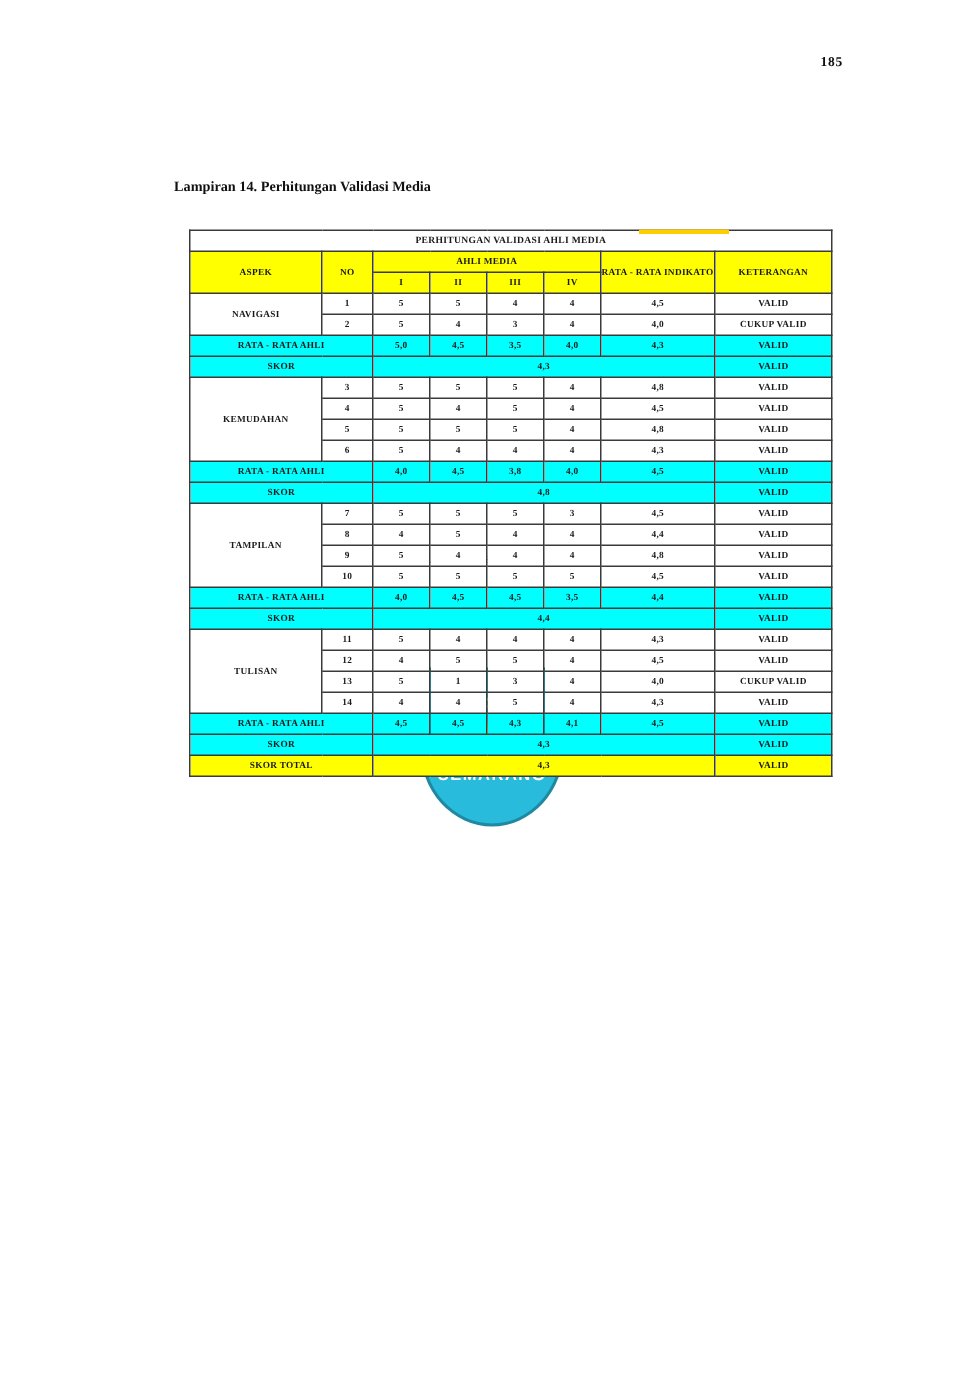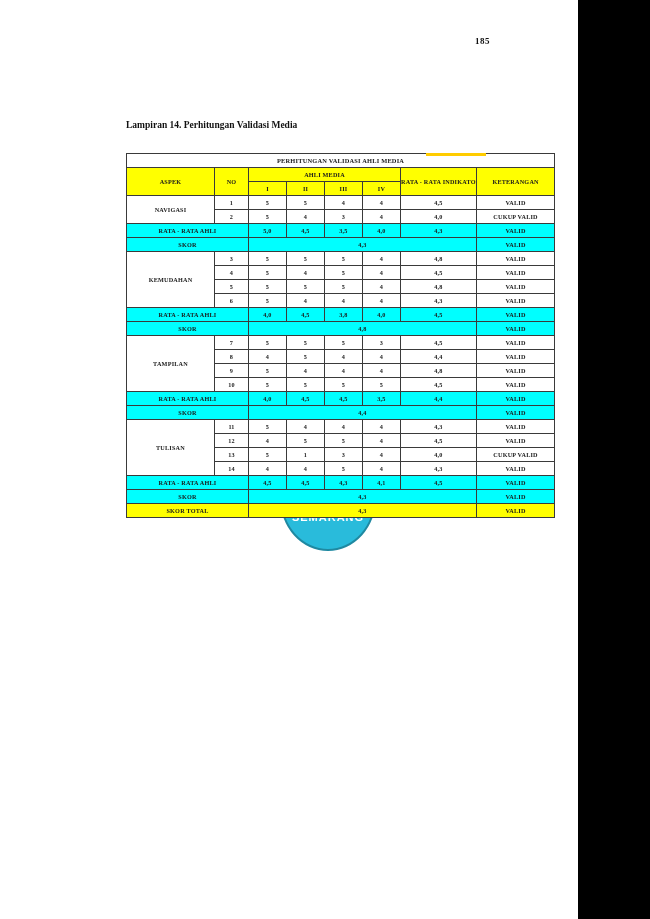--- a/index.html
+++ b/index.html
@@ -11,36 +11,36 @@
     width: 650px;
     height: 919px;
     position: relative;
     font-family: "Liberation Serif", serif;
     overflow: hidden;
   }
   .page {
     position: absolute;
     left: 0;
     top: 0;
-    width: 578px;
+    width: 650px;
     height: 919px;
     background: #ffffff;
   }
   .page-number {
     position: absolute;
     right: 88px;
     top: 36px;
     font-size: 9px;
     font-weight: bold;
     color: #111;
     letter-spacing: 0.5px;
   }
   .caption {
     position: absolute;
-    left: 126px;
+    left: 116px;
     top: 120px;
     font-size: 9.5px;
     font-weight: bold;
     color: #111;
     font-family: "Liberation Serif", serif;
   }
   .table-wrap {
     position: absolute;
     left: 126px;
     top: 153px;

